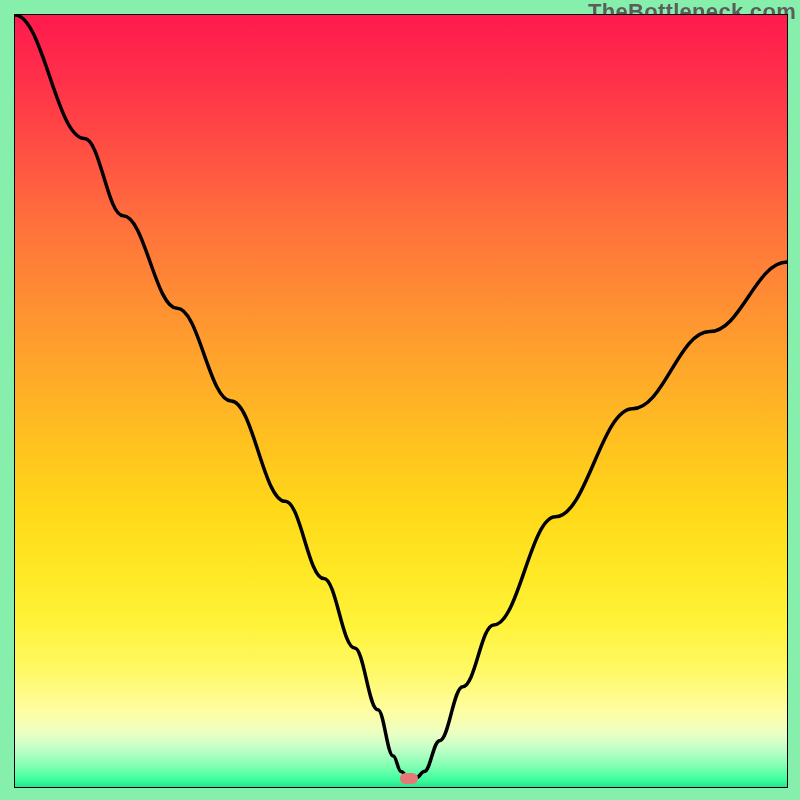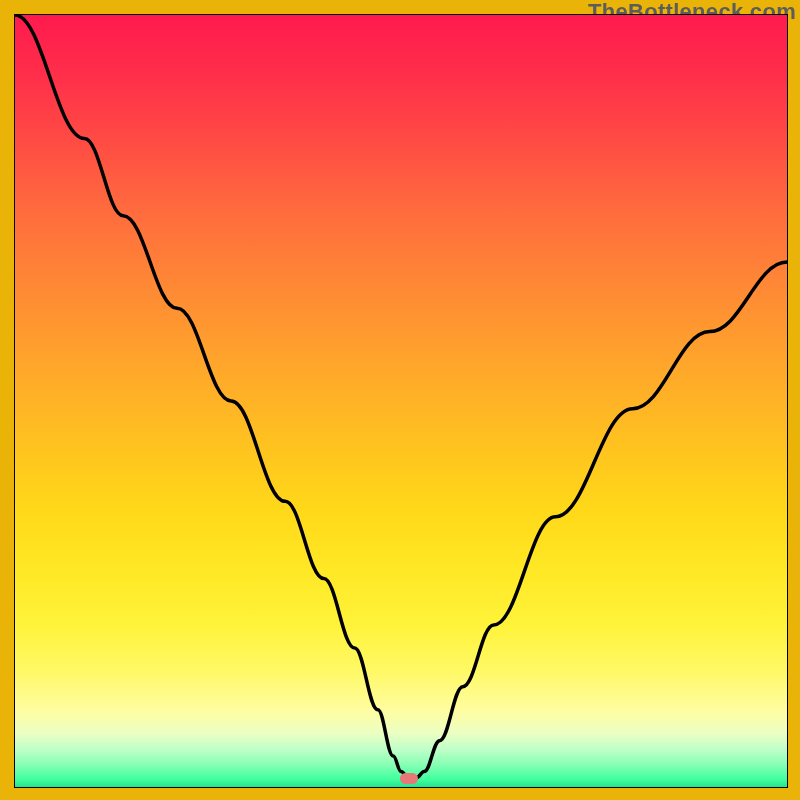--- a/index.html
+++ b/index.html
@@ -7,21 +7,21 @@
     padding: 0;
     width: 800px;
     height: 800px;
     overflow: hidden;
     background: #000;
   }
   .frame {
     position: relative;
     width: 800px;
     height: 800px;
-    background: #eab308;
+    background: #86efac;
   }
   .plot {
     position: absolute;
     left: 14px;
     top: 14px;
     width: 772px;
     height: 772px;
     overflow: hidden;
     border: 1px solid #000;
   }

